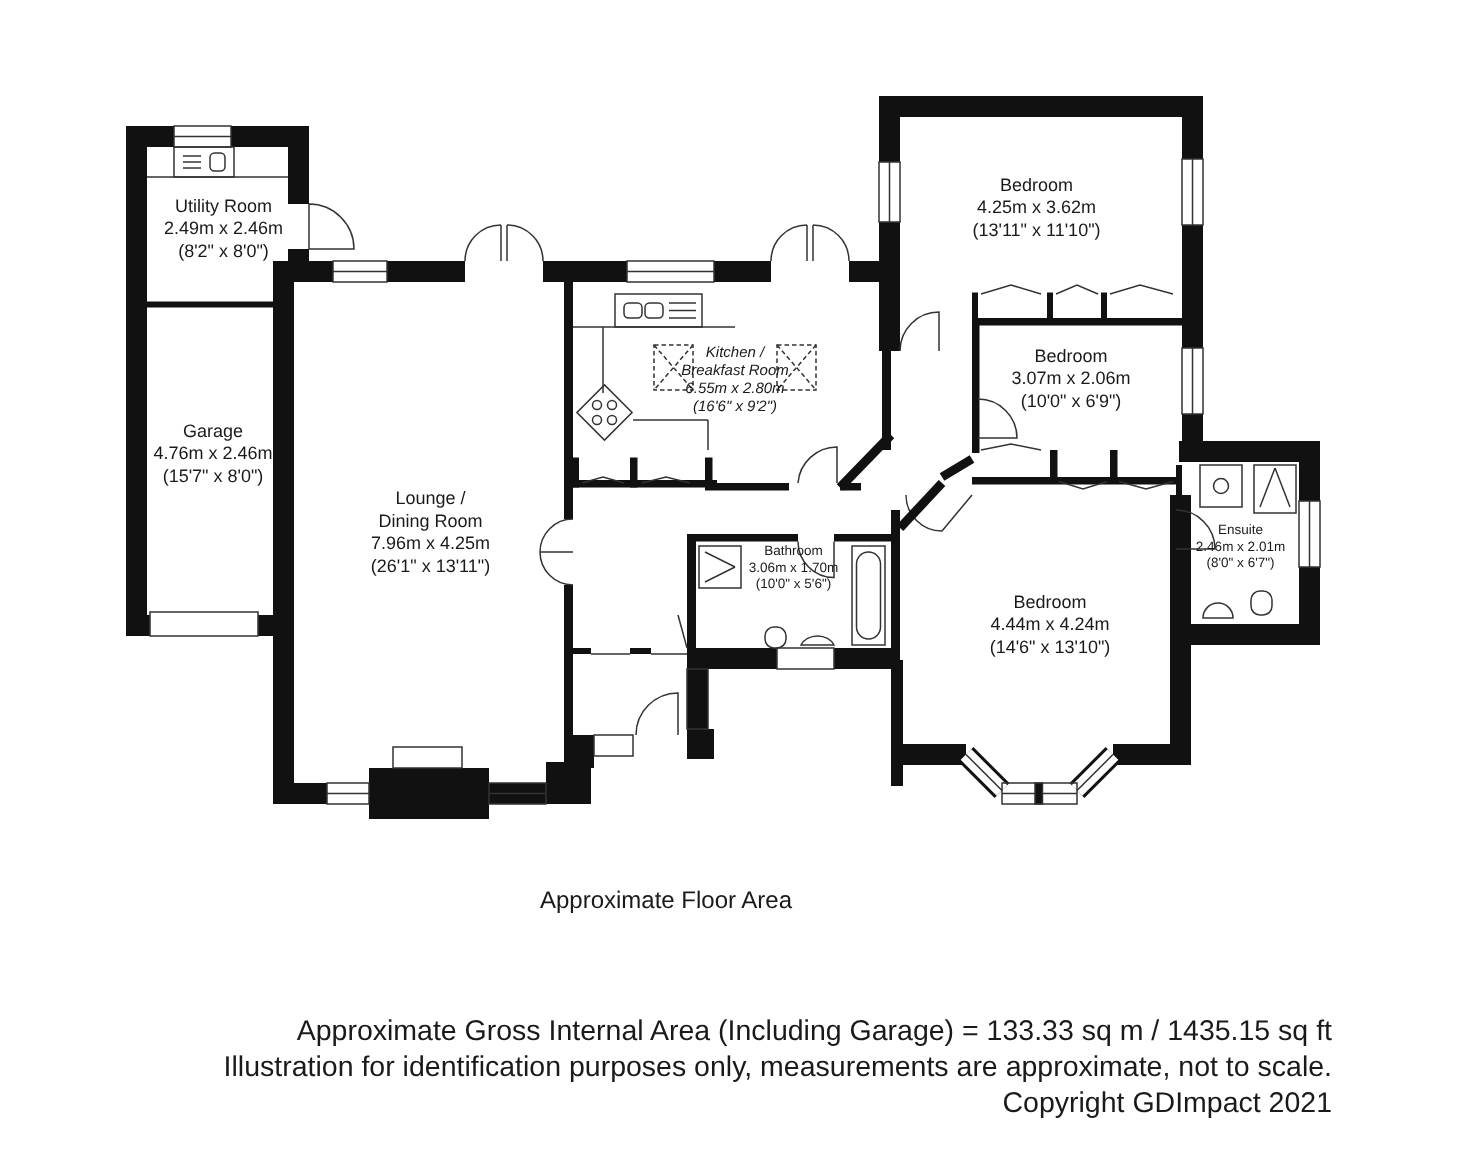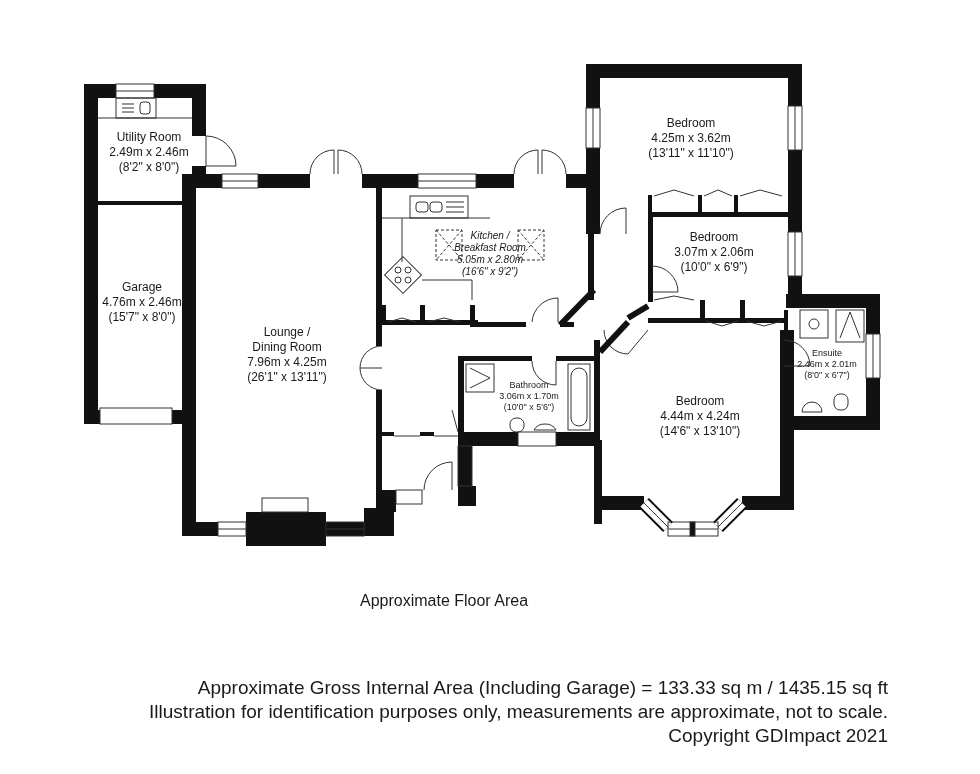--- a/index.html
+++ b/index.html
@@ -224,39 +224,39 @@
 </div>
 <div class="room-label" style="left:287px; top:325px;">
   <span class="line">Lounge /</span>
   <span class="line">Dining Room</span>
   <span class="line">7.96m x 4.25m</span>
   <span class="line">(26'1" x 13'11")</span>
 </div>
 <div class="room-label kitchen" style="left:490px; top:230px;font-style:italic;">
   <span class="line">Kitchen /</span>
   <span class="line">Breakfast Room</span>
-  <span class="line">5.05m x 2.80m</span>
+  <span class="line">6.55m x 2.80m</span>
   <span class="line">(16'6" x 9'2")</span>
 </div>
 <div class="room-label" style="left:691px; top:116px;">
   <span class="line">Bedroom</span>
   <span class="line">4.25m x 3.62m</span>
   <span class="line">(13'11" x 11'10")</span>
 </div>
 <div class="room-label" style="left:714px; top:230px;">
   <span class="line">Bedroom</span>
   <span class="line">3.07m x 2.06m</span>
   <span class="line">(10'0" x 6'9")</span>
 </div>
 <div class="room-label" style="left:700px; top:394px;">
   <span class="line">Bedroom</span>
   <span class="line">4.44m x 4.24m</span>
   <span class="line">(14'6" x 13'10")</span>
 </div>
-<div class="room-label small" style="left:529px; top:380px;">
+<div class="room-label small" style="left:529px; top:362px;">
   <span class="line">Bathroom</span>
   <span class="line">3.06m x 1.70m</span>
   <span class="line">(10'0" x 5'6")</span>
 </div>
 <div class="room-label small" style="left:827px; top:348px;">
   <span class="line">Ensuite</span>
   <span class="line">2.46m x 2.01m</span>
   <span class="line">(8'0" x 6'7")</span>
 </div>
 

